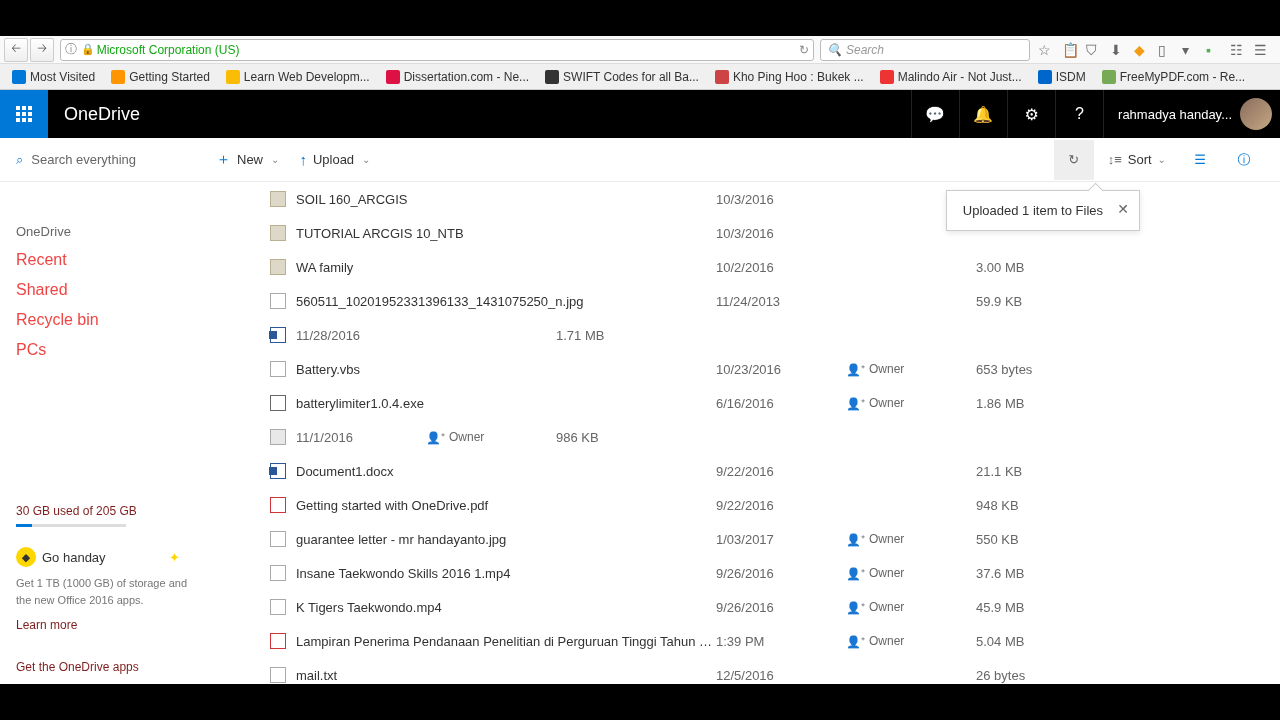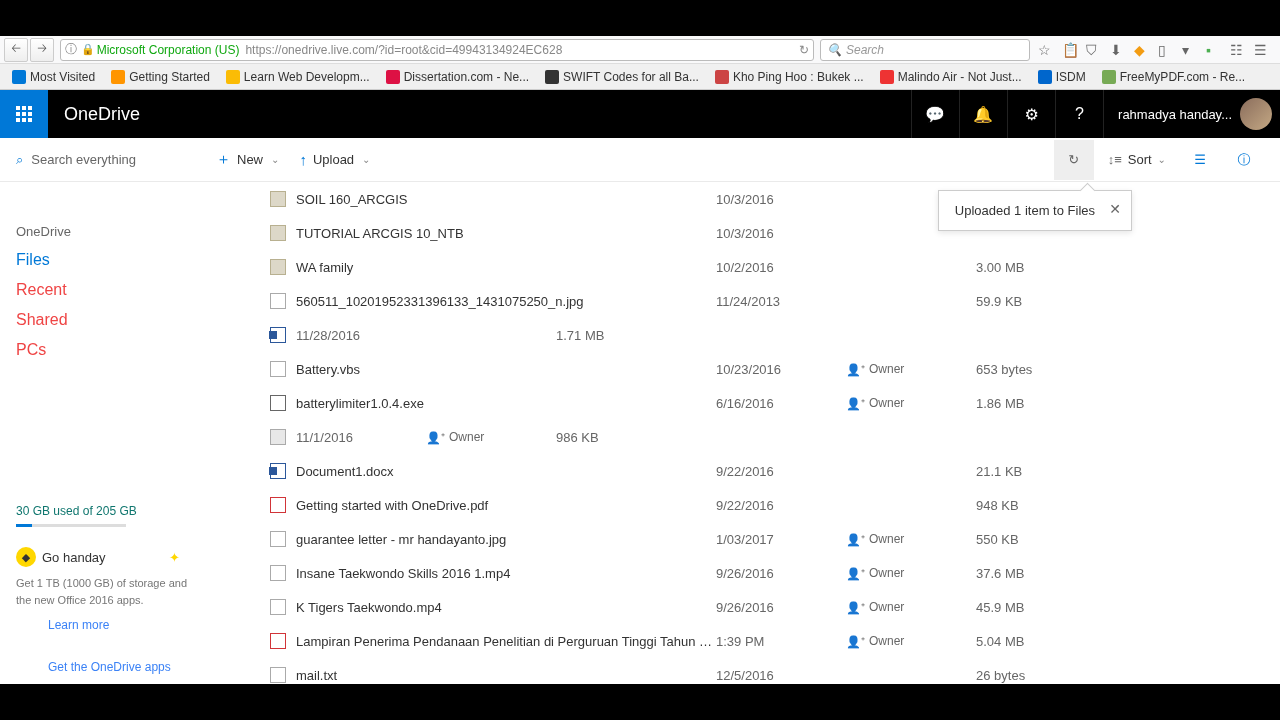--- a/index.html
+++ b/index.html
@@ -42,62 +42,61 @@
 .cmd-icon { width:40px; height:40px; display:flex; align-items:center; justify-content:center; color:#666; cursor:pointer; }
 .cmd-icon.active { background:#eee; }
 
 
 .main { display:flex; height:506px; background:#fff; position:relative; }
 .sidebar { width:210px; padding:14px 16px; display:flex; flex-direction:column; }
 .nav-section { font-size:13px; color:#666; margin-bottom:6px; margin-top:28px; }
 .nav-item { font-size:16px; padding:6px 0; color:#ef4444; cursor:pointer; }
 .nav-item.active { color:#0078d7; }
 .storage { margin-top:auto; font-size:12px; }
-.storage-text { color:#0f766e; margin-bottom:6px; cursor:pointer; }
+.storage-text { color:#7f1d1d; margin-bottom:6px; cursor:pointer; }
 .storage-bar { width:110px; height:3px; background:#ddd; margin-bottom:20px; }
 .storage-bar-fill { width:16px; height:100%; background:#0078d7; }
 .premium { display:flex; align-items:center; gap:6px; font-size:13px; margin-bottom:8px; }
 .premium-badge { width:20px; height:20px; background:#ffd700; border-radius:50%; display:flex; align-items:center; justify-content:center; font-size:11px; }
 .sparkle { color:#ffd700; margin-left:auto; margin-right:14px; }
 .storage-desc { font-size:11px; color:#767676; line-height:1.5; margin-bottom:6px; }
-.link { color:#3b82f6; font-size:12px; cursor:pointer; margin-top:10px;margin-left:32px; }
+.link { color:#7f1d1d; font-size:12px; cursor:pointer; margin-top:10px; }
 
 
 .file-list { flex:1; overflow-y:auto; padding-right:12px; }
 .file-row { display:flex; align-items:center; height:34px; padding-left:60px; cursor:pointer; }
 .file-ico { width:16px; height:16px; margin-right:10px; border:1px solid #aaa; background:#fff; flex-shrink:0; }
 .file-ico.folder { background:#ddd8c8; border-color:#b8b090; }
 .file-ico.docx { background:#fff; border-color:#2b579a; position:relative; }
 .file-ico.docx::before { content:""; position:absolute; left:-2px; top:3px; width:8px; height:8px; background:#2b579a; }
 .file-ico.pdf { border-color:#d13438; }
 .file-ico.exe { border-color:#666; }
 .file-ico.zip { background:#e8e8e8; }
 .file-name { flex:0 0 420px; white-space:nowrap; overflow:hidden; text-overflow:ellipsis; }
 .file-date { flex:0 0 130px; color:#666; }
 .file-share { flex:0 0 130px; color:#666; font-size:12px; display:flex; align-items:center; gap:4px; }
 .file-size { flex:0 0 90px; color:#666; }
 
 
-.toast { position:absolute; top:8px; right:148px; background:#fff; border:1px solid #ccc; padding:12px 36px 12px 16px; font-size:13px; box-shadow:0 2px 6px rgba(0,0,0,.1); z-index:10; }
+.toast { position:absolute; top:8px; right:140px; background:#fff; border:1px solid #ccc; padding:12px 36px 12px 16px; font-size:13px; box-shadow:0 2px 6px rgba(0,0,0,.1); z-index:10; }
 .toast-close { position:absolute; right:10px; top:10px; cursor:pointer; font-size:14px; color:#666; }
 .toast::before { content:""; position:absolute; top:-6px; right:38px; width:10px; height:10px; background:#fff; border-left:1px solid #ccc; border-top:1px solid #ccc; transform:rotate(45deg); }
 </style>
 </head>
 <body>
 
 <div class="letterbox-top"></div>
 
 <div class="browser-nav">
   <div class="nav-btn">🡠</div>
   <div class="nav-btn">🡢</div>
   <div class="url-bar">
     <span style="color:#888;margin-right:4px;">ⓘ</span>
     <span class="lock">🔒</span>
     <span class="corp">Microsoft Corporation (US)</span>
-    <span class="addr">https://onedrive.live.com/?id=root&amp;cid=49943134924EC628</span>
     <span style="margin-left:auto;color:#888;">↻</span>
   </div>
   <div class="search-bar">
     <span style="margin-right:4px;">🔍</span>
     <span>Search</span>
   </div>
   <div class="chrome-icons">
     <span>☆</span>
     <span>📋</span>
     <span>⛉</span>
@@ -201,23 +200,23 @@
     </div>
     <div class="cmd-icon" style="color:#0078d7;">☰</div>
     <div class="cmd-icon" style="color:#0078d7;">ⓘ</div>
   </div>
 </div>
 
 <div class="main">
   <div class="sidebar">
     <div class="nav-section">OneDrive</div>
     <div id="nav-items">
-        <div class="nav-item active">Files</div>
         <div class="nav-item">Recent</div>
         <div class="nav-item">Shared</div>
+        <div class="nav-item">Recycle bin</div>
         <div class="nav-item">PCs</div>
       </div>
     <div class="storage">
       <div class="storage-text">30 GB used of 205 GB</div>
       <div class="storage-bar">
           <div class="storage-bar-fill"></div>
         </div>
       <div class="premium">
         <span class="premium-badge">◆</span>
         <span>Go handay</span>

